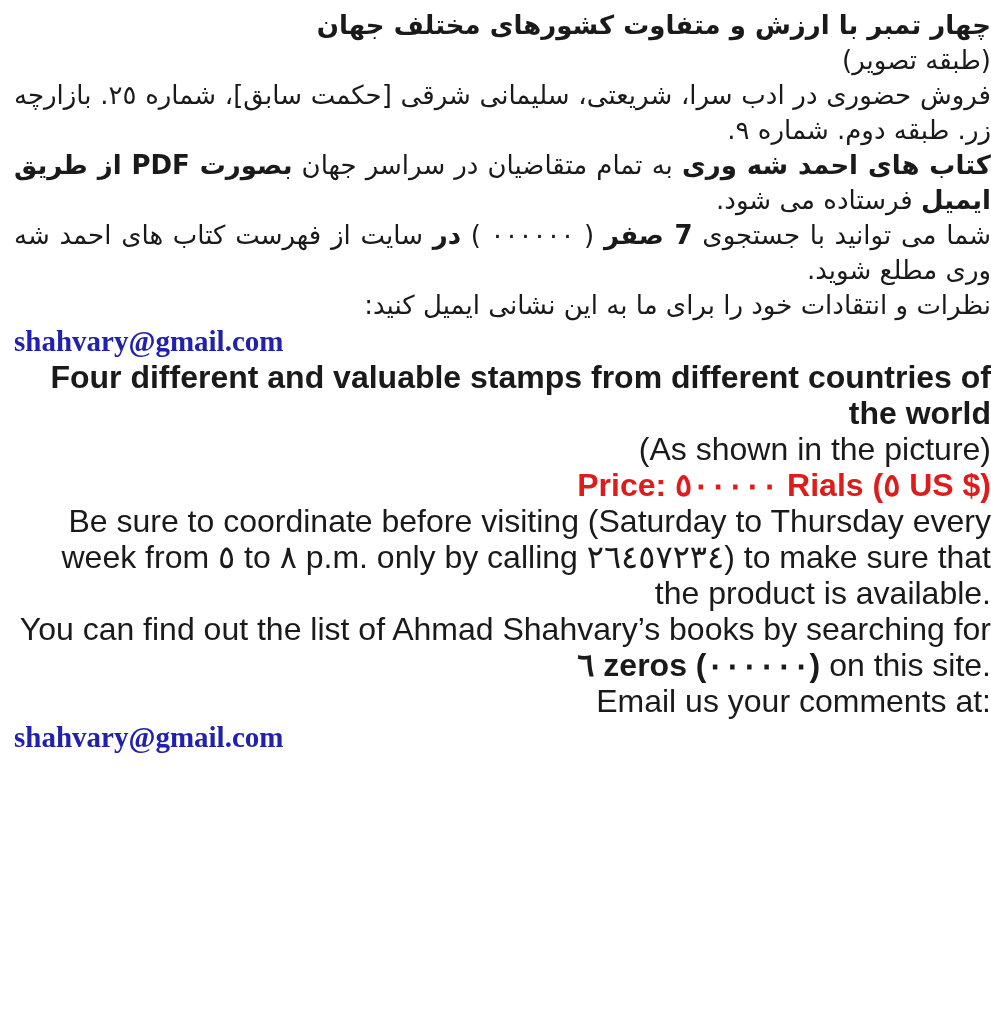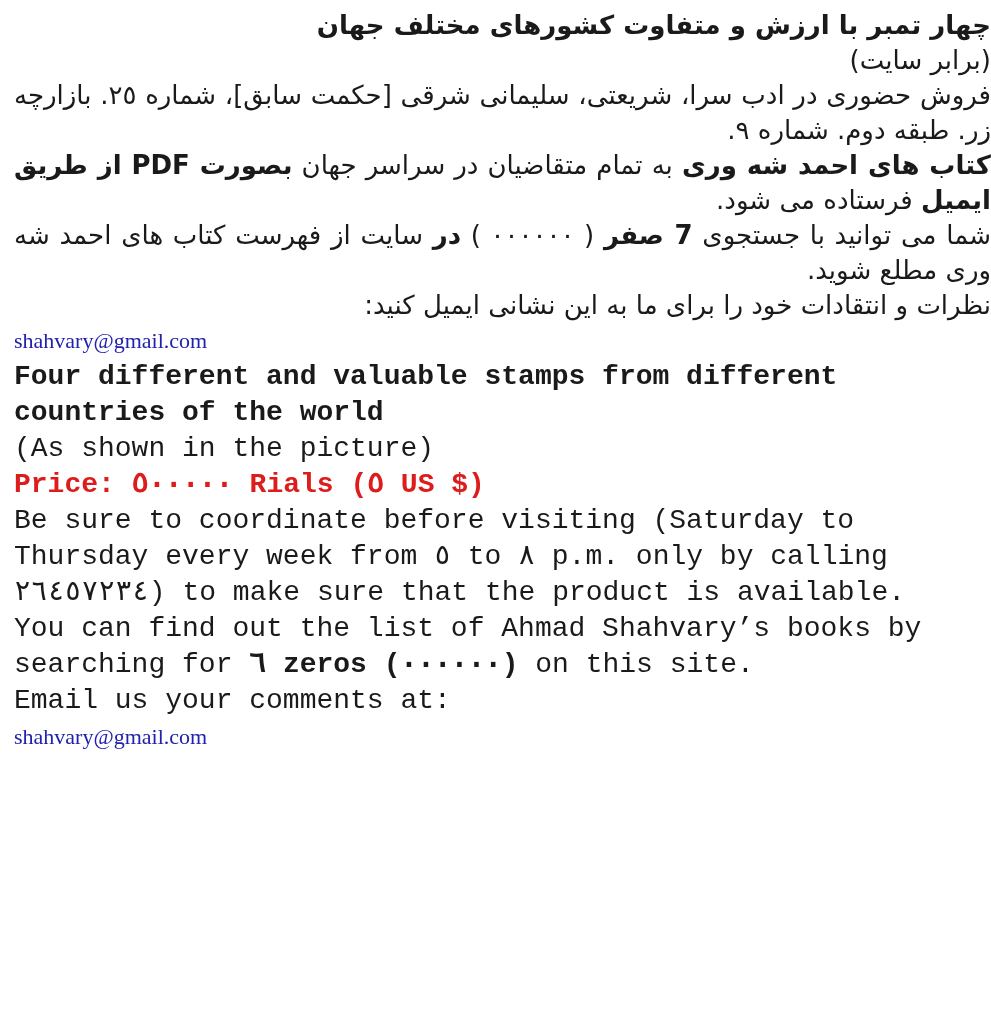--- a/index.html
+++ b/index.html
@@ -15,47 +15,47 @@
     font-family:"DejaVu Sans",sans-serif;
     font-size:26px;
     line-height:35px;
     text-align:right;
     color:var(--text,#1a1a1a);
   }
   .fa.just{text-align:justify;text-align-last:right;}
   
   .en{
     direction:ltr;
-    font-family:Liberation Mono, monospace;
-    font-size:28px;
+    font-family:Liberation Sans, sans-serif;
+    font-size:32px;
     line-height:36px;
-    text-align:left;
+    text-align:right;
     color:var(--text,#1a1a1a);
   }
   .bold{font-weight:bold;}
   .red{color:var(--red,#dd1c1c);}
   .email{
     display:block;
     font-family:"Liberation Serif",serif;
-    font-size:22px;
+    font-size:29px;
     line-height:36px;
-    font-weight:normal;
+    font-weight:bold;
     color:var(--blue,#2121ad);
     text-decoration:none;
     cursor:pointer;
   }
 </style>
 </head>
 <body>
 
 <div class="page">
 
   <div class="fa bold">چهار تمبر با ارزش و متفاوت کشورهای مختلف جهان</div>
 
-  <div class="fa">(برابر سایت)</div>
+  <div class="fa">(طبقه تصویر)</div>
 
 
   <div class="fa just">فروش حضوری در ادب سرا، شریعتی، سلیمانی شرقی [حکمت سابق]، شماره ٢٥. بازارچه زر. طبقه دوم. شماره ٩.</div>
 
 
   <div class="fa just"><span class="bold">کتاب های احمد شه وری</span><span> به تمام متقاضیان در سراسر جهان </span><span class="bold">بصورت PDF  از طریق ایمیل</span><span> فرستاده می شود.</span></div>
 
   <div class="fa just"><span>شما می توانید با جستجوی </span><span class="bold">7 صفر</span><span> ( ٠٠٠٠٠٠ ) </span><span class="bold">در</span><span> سایت از فهرست کتاب های احمد شه وری مطلع شوید.</span></div>
 
   <div class="fa">نظرات و انتقادات خود را برای ما به این نشانی ایمیل کنید:</div>

